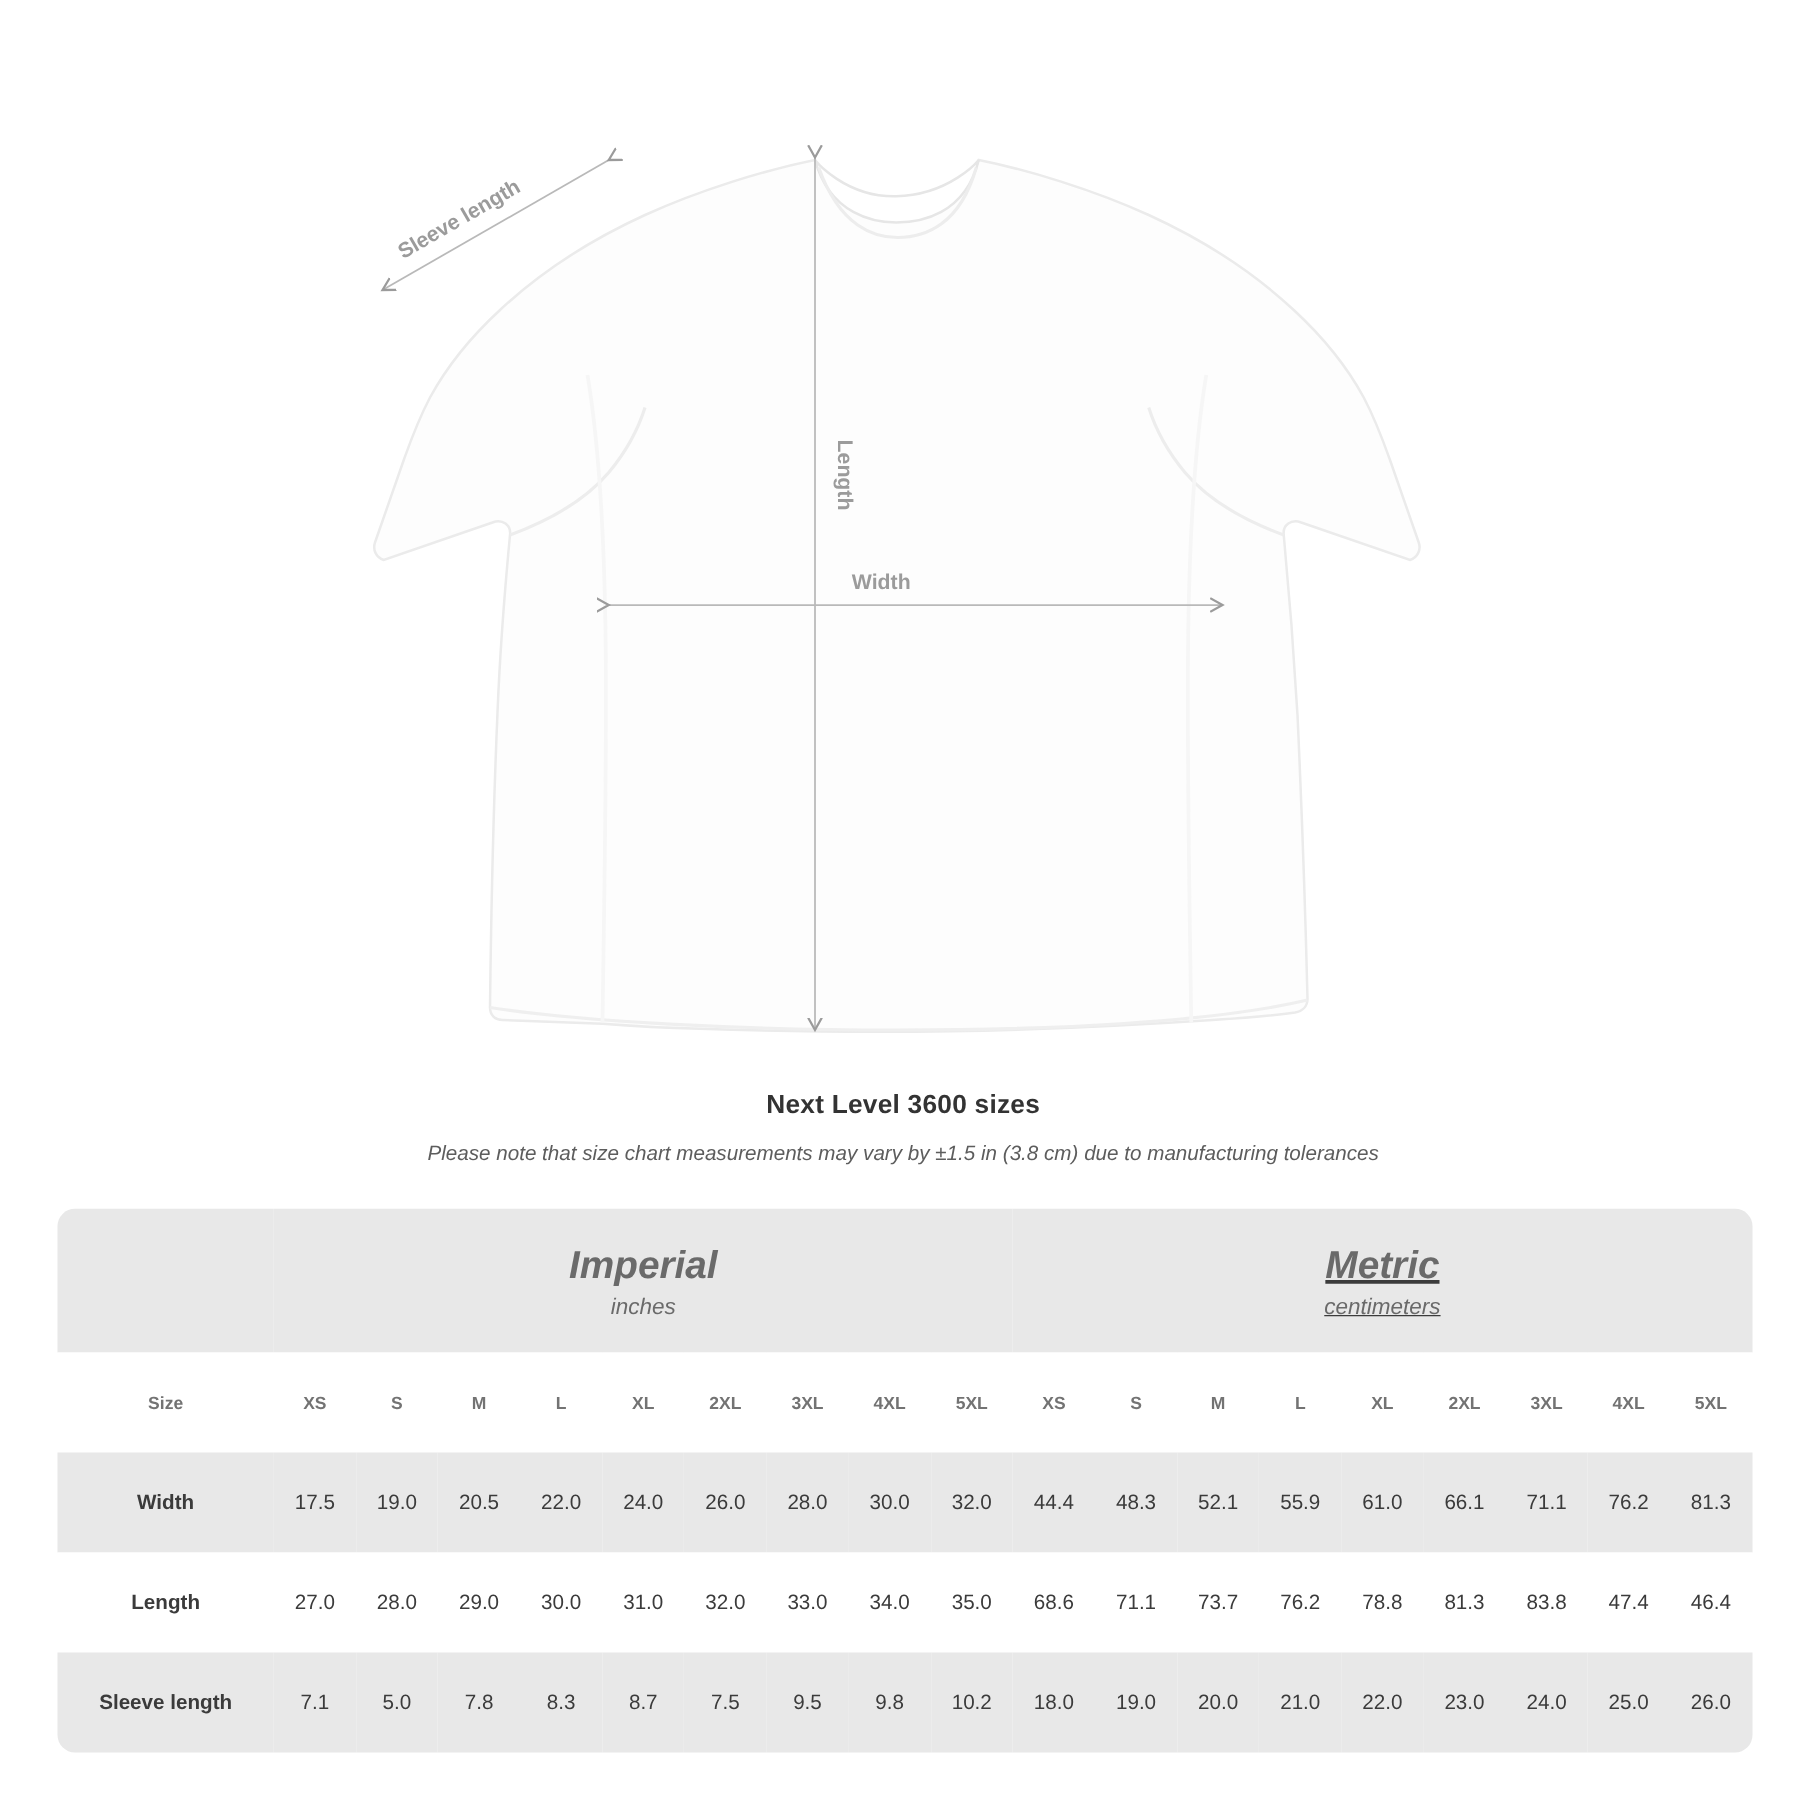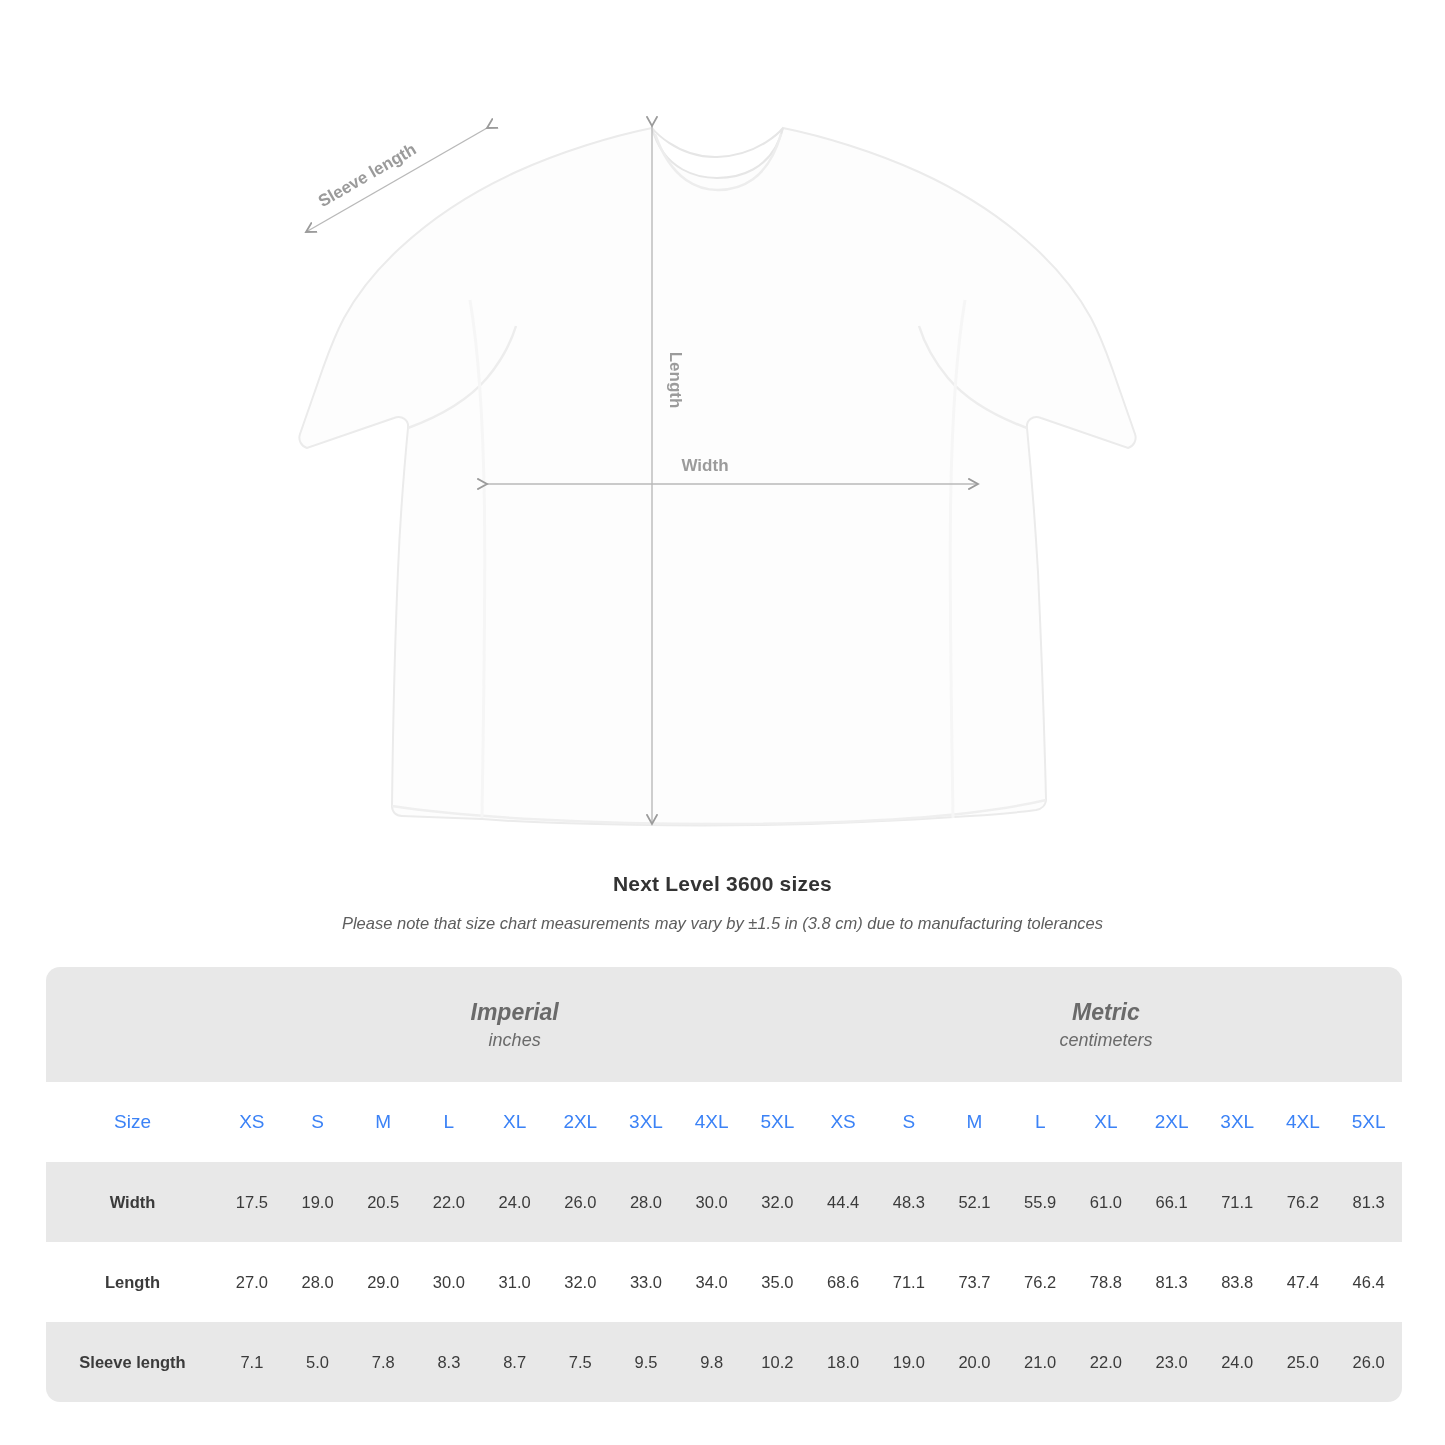--- a/index.html
+++ b/index.html
@@ -66,26 +66,26 @@
     border-collapse: collapse;
     width: 1354px;
     table-layout: fixed;
   }
   table.sizes tr.group-row td {
     background: #e8e8e8;
     height: 113px;
     vertical-align: middle;
   }
   .rounded-tl { border-top-left-radius: 14px; }
-  .rounded-tr { border-top-right-radius: 14px; }
+  .rounded-tr { border-top-right-radius: 14px; text-decoration: underline; }
   .rounded-bl { border-bottom-left-radius: 14px; }
   .rounded-br { border-bottom-right-radius: 14px; }
 
   .unit-name {
-    font-size: 23px;
+    font-size: 31px;
     font-weight: bold;
     font-style: italic;
     color: #6a6a6a;
     text-align: center;
     line-height: 1.25;
   }
   .unit-sub {
     font-size: 18px;
     font-style: italic;
     color: #6a6a6a;
@@ -96,23 +96,23 @@
   table.sizes td {
     text-align: center;
     font-size: 16.5px;
     color: #3b3b3b;
   }
   tr.row-head td {
     height: 78px;
     background: #ffffff;
   }
   tr.row-head td.hdr {
-    font-weight: normal;
-    font-size: 19px;
-    color: #3b82f6;
+    font-weight: bold;
+    font-size: 14px;
+    color: #737373;
   }
   tr.row-shade td {
     background: #e8e8e8;
     height: 78px;
   }
   tr.row-plain td {
     background: #ffffff;
     height: 78px;
   }
   td.rowlabel {

